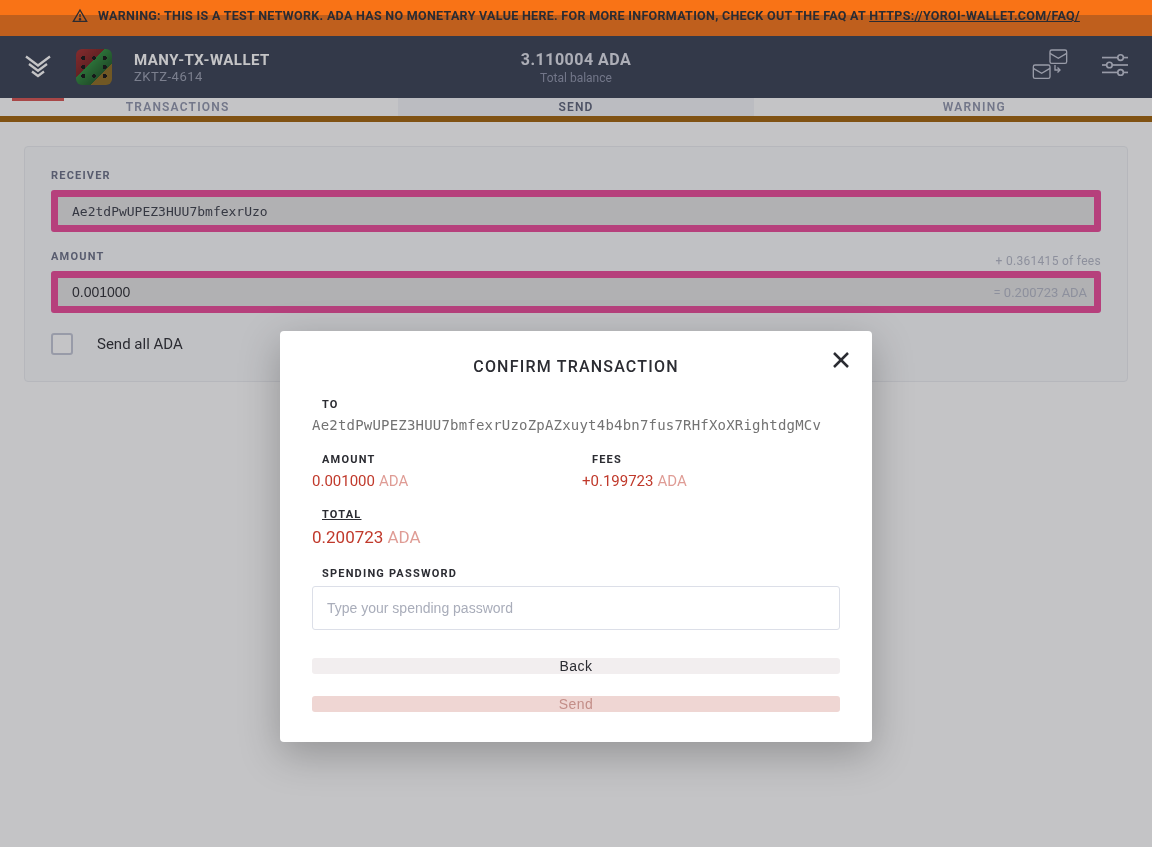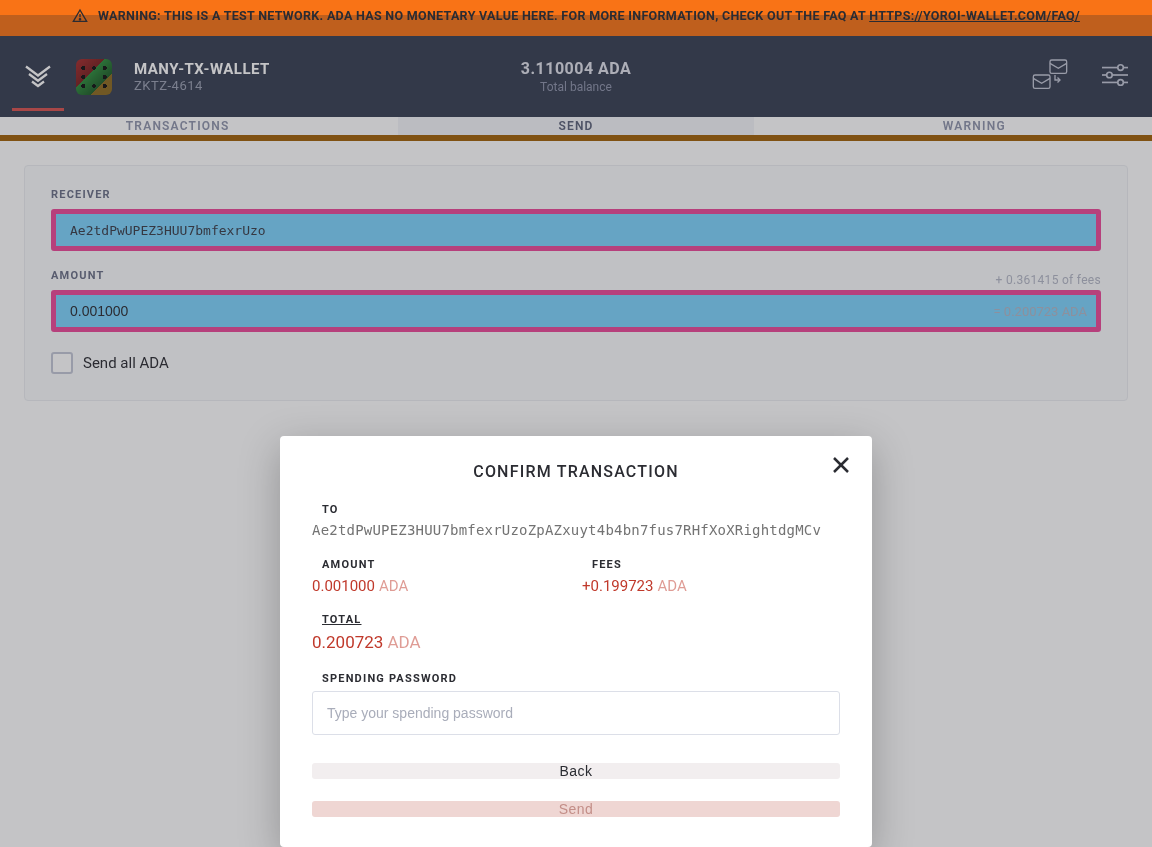--- a/index.html
+++ b/index.html
@@ -37,21 +37,21 @@
     text-decoration: underline;
   }
   .warning-text {
     max-width: 1000px;
   }
 
   
   .header {
     background: #373f52;
     color: #fff;
-    height: 81px;
+    height: 62px;
     display: flex;
     align-items: center;
     padding: 15px 22px;
     gap: 22px;
   }
   .logo {
     width: 32px; height: 32px;
     display: flex; align-items: center; justify-content: center;
     position: relative;
   }
@@ -127,22 +127,22 @@
     border: 1px solid #eceef2;
     border-radius: 4px;
     padding: 22px 26px 26px;
   }
   .field-label {
     font-size: 11px; letter-spacing: 1.2px; font-weight: 700;
     color: #6a7087; margin-bottom: 8px;
   }
   .input {
     width: 100%;
-    border: 5px solid #ec4899;
-    background: #7dd3fc;
+    border: 7px solid #ec4899;
+    background: #e5e5e5;
     border-radius: 3px;
     height: 42px;
     padding: 0 14px;
     font-size: 14px;
     color: #2b2c32;
   }
   .input.mono { font-family: "Menlo","Consolas",monospace; font-size: 13px; color: #3a3d49;}
   .field + .field { margin-top: 18px; }
 
   .amount-row {
@@ -152,32 +152,32 @@
     font-size: 12px; color: #b3b7c6; letter-spacing: 0.3px;
   }
   .eq-note {
     position: absolute;
     right: 14px; top: 50%; transform: translateY(-50%);
     font-size: 13px; color: #b3b7c6;
   }
   .amount-wrap { position: relative; }
 
   .checkbox-row {
-    display: flex; align-items: center; gap: 10px; margin-top: 20px;
+    display: flex; align-items: center; gap: 24px; margin-top: 20px;
     color: #2b2c32; font-size: 15px;
   }
   .checkbox {
     width: 22px; height: 22px; border: 2px solid #c3c7d6; border-radius: 3px; background:#fff;
   }
 
   
   .overlay {
     position: absolute; inset: 0;
     background: rgba(43,44,50,0.28);
-    display: flex; align-items: flex-end; justify-content: center;
+    display: flex; align-items: center; justify-content: center;
     padding-top: 210px;
     margin-top: 15px;
   }
   .modal {
     width: 592px;
     background: #fff;
     border-radius: 4px;
     box-shadow: 0 12px 40px rgba(0,0,0,0.25);
     padding: 26px 30px 30px;
     position: relative;

